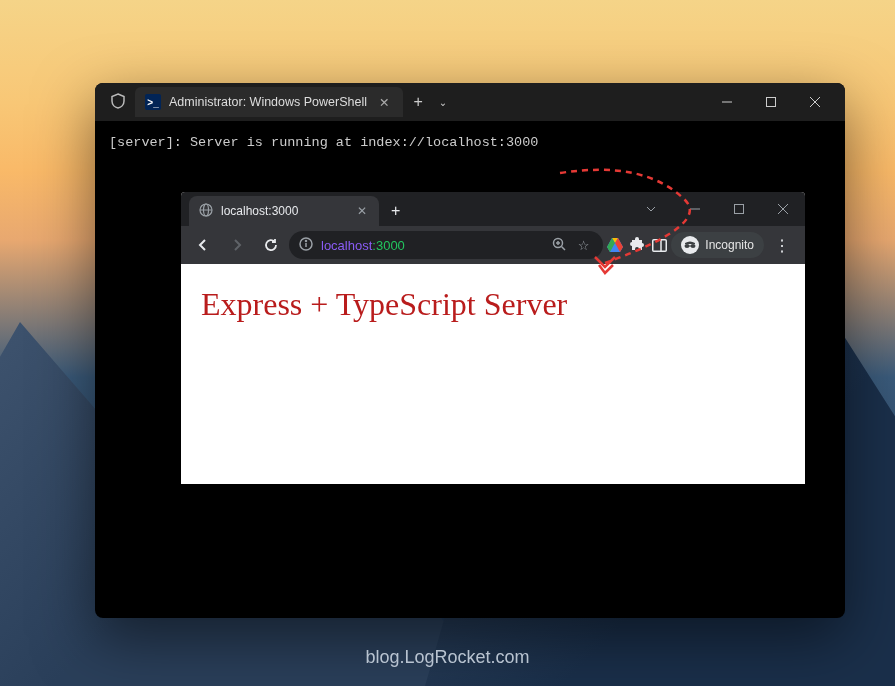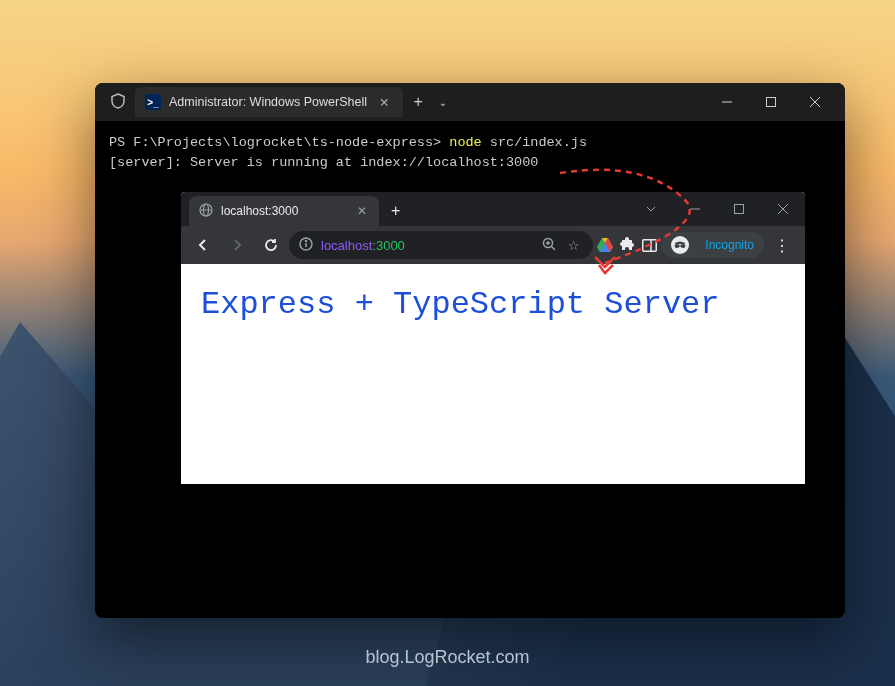--- a/index.html
+++ b/index.html
@@ -197,47 +197,47 @@
     }
     .addr-info { color: #9aa0a6; }
     .addr-host { color: #8b5cf6; }
     .addr-port { color: #22c55e; }
     .addr-zoom { margin-left: auto; color: #9aa0a6; cursor: pointer; }
     .addr-star { color: #9aa0a6; cursor: pointer; padding: 0 4px; }
     .ext-icon { width: 20px; height: 20px; display: inline-flex; align-items: center; justify-content: center; cursor: pointer; }
     .incognito-badge {
       display: flex;
       align-items: center;
-      gap: 16px;
+      gap: 6px;
       background: #3c4043;
       padding: 4px 10px;
       border-radius: 14px;
-      color: #0ea5e9;
+      color: #e5e5e5;
       font-size: 12px;
     }
     .incog-icon {
       width: 18px; height: 18px;
       background: #e8eaed;
       border-radius: 50%;
       display: inline-flex;
       align-items: center;
       justify-content: center;
       font-size: 11px;
       color: #3c4043;
     }
     .menu-dots { color: #e8eaed; letter-spacing: 1px; cursor: pointer; padding: 0 8px; }
     .browser-page {
       background: #fff;
       padding: 22px 20px;
     }
     .page-heading {
-      font-family: Liberation Mono, monospace;
+      font-family: Liberation Serif, serif;
       font-size: 32px;
       font-weight: 400;
-      color: #1d4ed8;
+      color: #b91c1c;
     }
     
     .annotation {
       position: absolute;
       pointer-events: none;
     }
     .footer {
       position: absolute;
       bottom: 18px;
       width: 100%;
@@ -280,25 +280,20 @@
         </svg>
     </span>
     <span class="term-winbtn">
       <svg width="10" height="10" viewBox="0 0 10 10" stroke="currentColor">
           <line x1="0" y1="0" x2="10" y2="10"></line>
           <line x1="10" y1="0" x2="0" y2="10"></line>
         </svg>
     </span>
   </div>
   <div class="term-content">
-    <div>
-      <span class="term-prompt">PS </span><span class="term-prompt">F:\Projects\logrocket\ts-node-express&gt;</span>
-      <span> </span><span class="term-node">node</span>
-      <span> </span><span class="term-path">src/index.js</span>
-    </div>
     <div class="term-out">[server]: Server is running at index://localhost:3000</div>
   </div>
 </div>
 
 <div class="browser">
   <div class="browser-tabbar">
     <div class="browser-tab">
       <span class="globe-icon">
         <svg width="14" height="14" viewBox="0 0 14 14" fill="none" stroke="currentColor" stroke-width="1.2">
             <circle cx="7" cy="7" r="6"></circle>

